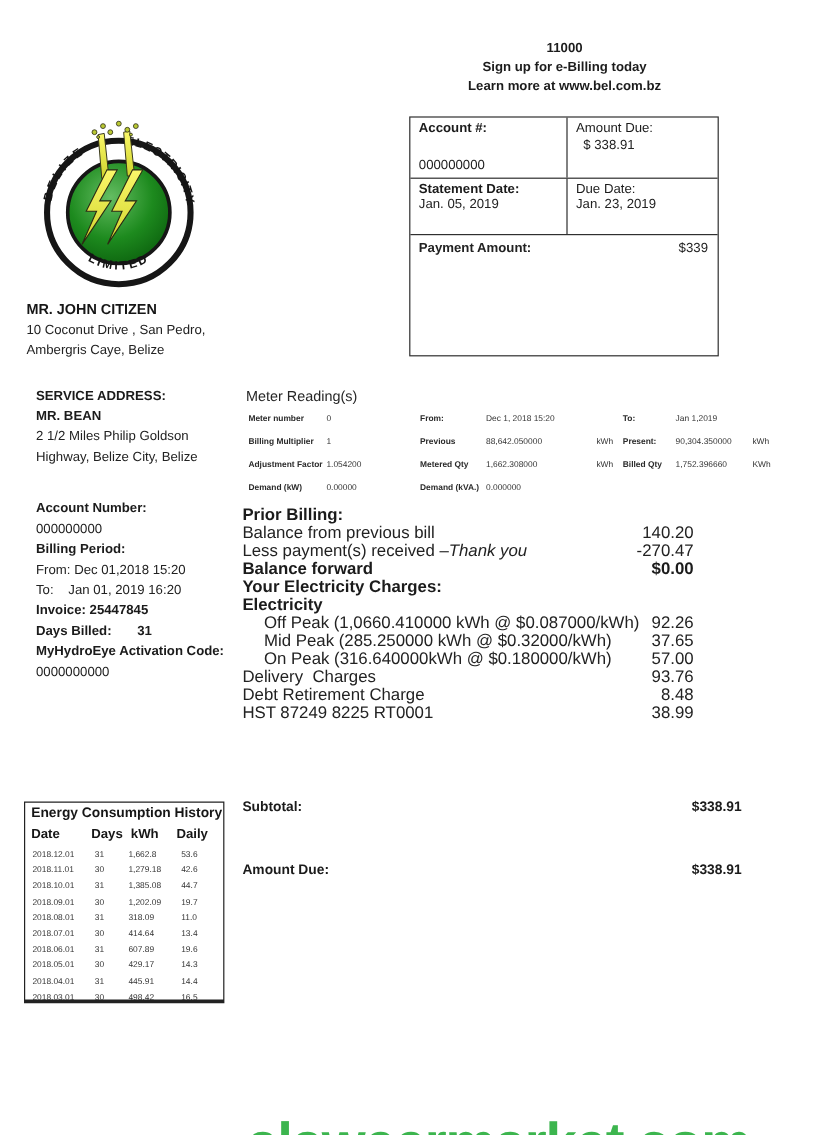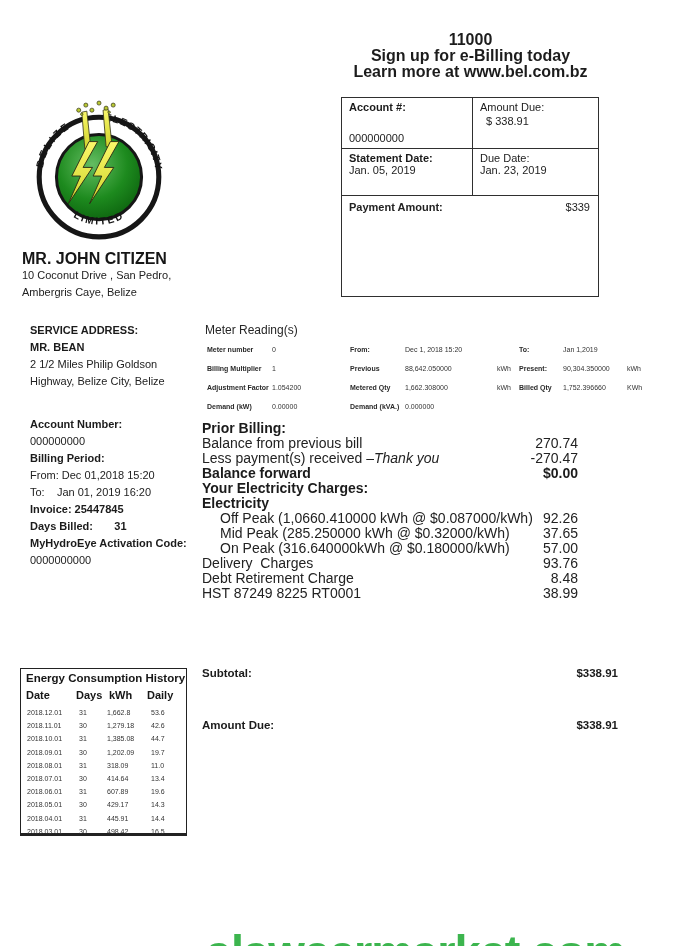--- a/index.html
+++ b/index.html
@@ -1,40 +1,40 @@
 <!DOCTYPE html>
 <html><head>
 <meta charset="utf-8">
 <style>
   html,body{margin:0;padding:0;background:#e9e9e9;}
   .page{position:relative;width:681px;height:946px;background:#ffffff;margin:0 auto;
         font-family:"Liberation Sans",sans-serif;color:#222;overflow:hidden;}
   .b{font-weight:bold;}
   
   .top-banner{position:absolute;left:341px;top:32px;width:259px;text-align:center;
-              font-size:16px;font-weight:bold;line-height:16px;color:#1c1c1c;}
+              font-size:11px;font-weight:bold;line-height:16px;color:#1c1c1c;}
   
   .acct-box{position:absolute;left:341px;top:97px;width:258px;height:200px;
             border:1.5px solid #2f2f2f;font-size:11px;box-sizing:border-box;}
   .acct-row{display:flex;border-bottom:1.5px solid #2f2f2f;}
   .acct-row1{height:50px;}
   .acct-row2{height:46px;}
   .acct-cell{box-sizing:border-box;padding:3px 7px;position:relative;}
   .acct-cell.left{width:131px;border-right:1.5px solid #2f2f2f;}
   .acct-cell.right{flex:1;}
   .acct-cell .lbl{font-weight:bold;color:#1b1b1b;}
   .acct-cell.right .lbl{font-weight:normal;}
   .val-bottom{position:absolute;left:7px;bottom:4px;}
   .val-indent{padding-left:6px;margin-top:2px;}
   .acct-row3{display:flex;justify-content:space-between;padding:5px 8px 0 7px;}
   
   .logo{position:absolute;left:28px;top:98px;}
   
   .mail-addr{position:absolute;left:22px;top:250px;font-size:11px;line-height:17px;}
-  .mail-addr .name{font-weight:bold;font-size:16px;color:#161616;}
+  .mail-addr .name{font-weight:bold;font-size:12px;color:#161616;}
   
   .svc-col{position:absolute;left:30px;top:322px;font-size:11px;}
   .svc-line{white-space:pre;height:17px;line-height:17px;}
   .svc-line.bold{font-weight:bold;color:#1b1b1b;}
   .svc-line.spacer{height:26px;}
   
   .meter-title{position:absolute;left:205px;top:323px;font-size:12px;color:#262626;}
   .meter-table{position:absolute;left:0;top:341px;width:681px;}
   .meter-row{position:relative;height:19px;font-size:7px;color:#333;}
   .meter-row span{position:absolute;top:5px;white-space:pre;}
@@ -246,21 +246,21 @@
 
   <div class="billing">
 
       <div class="bill-line bold">
         <span class="bl-label"><span>Prior Billing:</span><span class="em"></span></span>
         <span class="bl-amount"></span>
       </div>
 
       <div class="bill-line">
         <span class="bl-label"><span>Balance from previous bill</span><span class="em"></span></span>
-        <span class="bl-amount">270.74</span>
+        <span class="bl-amount">140.20</span>
       </div>
 
       <div class="bill-line">
         <span class="bl-label"><span>Less payment(s) received –</span><span class="em">Thank you</span></span>
         <span class="bl-amount">-270.47</span>
       </div>
 
       <div class="bill-line bold">
         <span class="bl-label"><span>Balance forward</span><span class="em"></span></span>
         <span class="bl-amount">$0.00</span>

